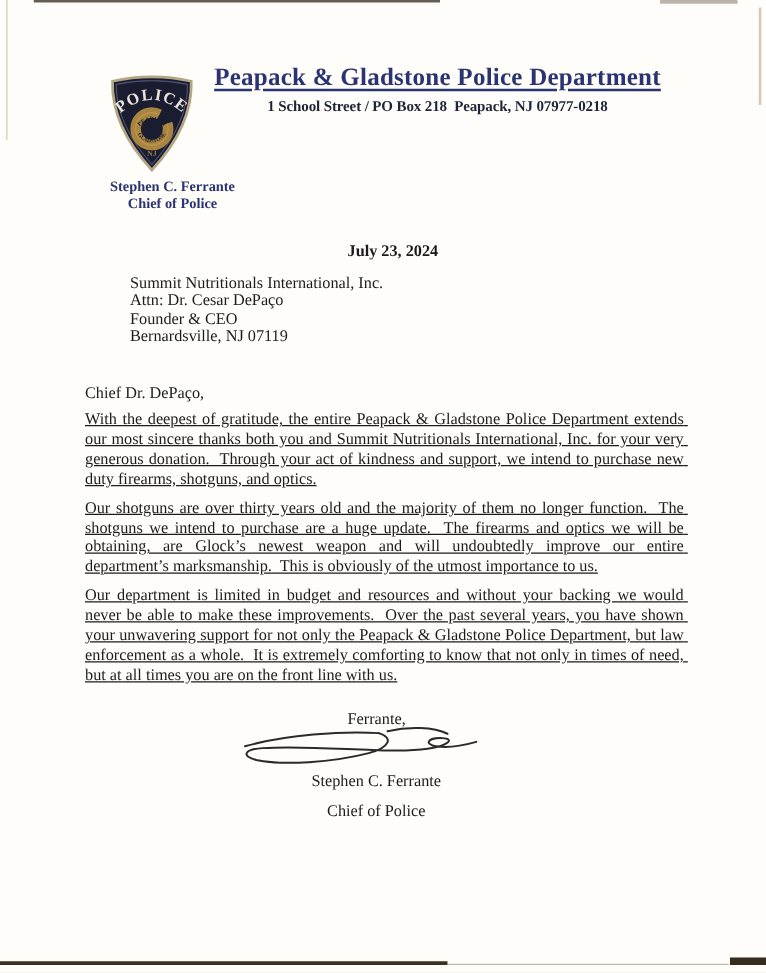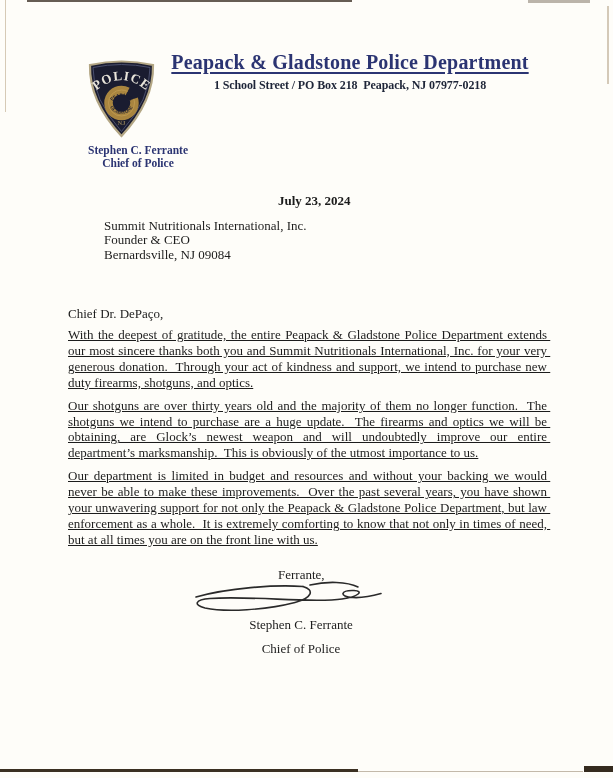--- a/index.html
+++ b/index.html
@@ -107,22 +107,23 @@
 
   <div class="officer">
     <div>Stephen C. Ferrante</div>
     <div>Chief of Police</div>
   </div>
 
   <div class="date-line">July 23, 2024</div>
 
   <div class="recipient">
     <div>Summit Nutritionals International, Inc.</div>
+    <div>Attn: Dr. Cesar DePaço</div>
     <div>Founder &amp; CEO</div>
-    <div>Bernardsville, NJ 09084</div>
+    <div>Bernardsville, NJ 07119</div>
   </div>
 
   <div class="salutation">Chief Dr. DePaço,</div>
 
   <div class="body-text">
     <p>With the deepest of gratitude, the entire Peapack &amp; Gladstone Police Department extends our most sincere thanks both you and Summit Nutritionals International, Inc. for your very generous donation.  Through your act of kindness and support, we intend to purchase new duty firearms, shotguns, and optics.</p>
     <p>Our shotguns are over thirty years old and the majority of them no longer function.  The shotguns we intend to purchase are a huge update.  The firearms and optics we will be obtaining, are Glock’s newest weapon and will undoubtedly improve our entire department’s marksmanship.  This is obviously of the utmost importance to us.</p>
     <p>Our department is limited in budget and resources and without your backing we would never be able to make these improvements.  Over the past several years, you have shown your unwavering support for not only the Peapack &amp; Gladstone Police Department, but law enforcement as a whole.  It is extremely comforting to know that not only in times of need, but at all times you are on the front line with us.</p>
   </div>
 

